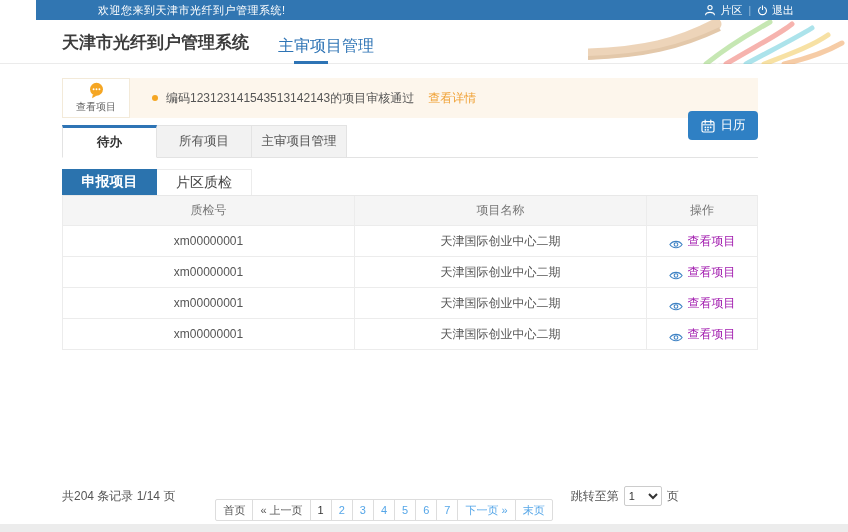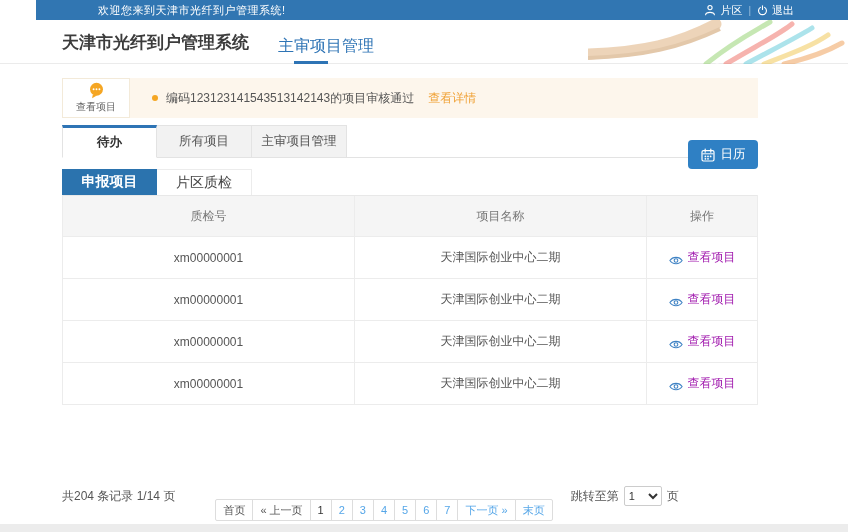--- a/index.html
+++ b/index.html
@@ -30,31 +30,31 @@
   .msg-body { display:flex; align-items:center; margin-left:22px; }
   .bullet { width:6px; height:6px; border-radius:50%; background:#f5a623; margin-right:8px; }
   .msg-text { font-size:12px; color:#555; }
   .msg-link { font-size:12px; color:#f0a135; margin-left:14px; cursor:pointer; }
 
   
   .tabsrow { position:absolute; top:61px; left:0; width:696px; height:33px; border-bottom:1px solid #e3e3e3; display:flex;text-align:center; }
   .tab { width:95px; height:33px; display:flex; align-items:center; justify-content:center; font-size:12.5px; color:#555; background:#f2f2f2; border:1px solid #e3e3e3; border-left:none; cursor:pointer; }
   .tab:first-child { border-left:1px solid #e3e3e3; }
   .tab.active { background:#fff; border-top:3px solid #2e74b5; border-bottom:1px solid #fff; margin-bottom:-1px; color:#333; font-weight:bold; }
-  .cal-btn { position:absolute; top:76px; right:0; width:70px; height:29px; background:#2f80c4; border:none; border-radius:4px; color:#fff; font-size:12.5px; display:flex; align-items:center; justify-content:center; gap:6px; cursor:pointer; font-family:inherit; }
+  .cal-btn { position:absolute; top:47px; right:0; width:70px; height:29px; background:#2f80c4; border:none; border-radius:4px; color:#fff; font-size:12.5px; display:flex; align-items:center; justify-content:center; gap:6px; cursor:pointer; font-family:inherit; }
 
   
   .subtabs { position:absolute; top:105px; left:0; display:flex; }
   .subtab { width:95px; height:26px; display:flex; align-items:center; justify-content:center; font-size:14px; cursor:pointer; }
   .subtab.active { background:#2b73ae; color:#fff; font-weight:bold; }
   .subtab.plain { background:#fff; color:#444; border:1px solid #ececec; border-left:none; border-bottom:none; }
 
   
   .table { position:absolute; top:131px; left:0; width:696px; border-left:1px solid #ececec; border-right:1px solid #ececec; }
-  .trow { display:flex; height:42px; }
+  .trow { display:flex; height:31px; }
   .trow.head { background:#f5f5f5; border-top:1px solid #e8e8e8; }
   .tcell { display:flex; align-items:center; justify-content:center; font-size:12px; color:#555; border-bottom:1px solid #ececec; border-right:1px solid #ececec; }
   .tcell:last-child { border-right:none; }
   .trow.head .tcell { color:#777; }
   .c1 { width:292px; } .c2 { width:292px; } .c3 { width:110px; }
   .view-link { display:flex; align-items:flex-end; gap:5px; color:#a21caf; font-size:12px; cursor:pointer; }
 
   
   .pager { position:absolute; top:420px; left:0; width:696px; height:24px; display:flex; align-items:center; }
   .pg-summary { font-size:12px; color:#555; }

